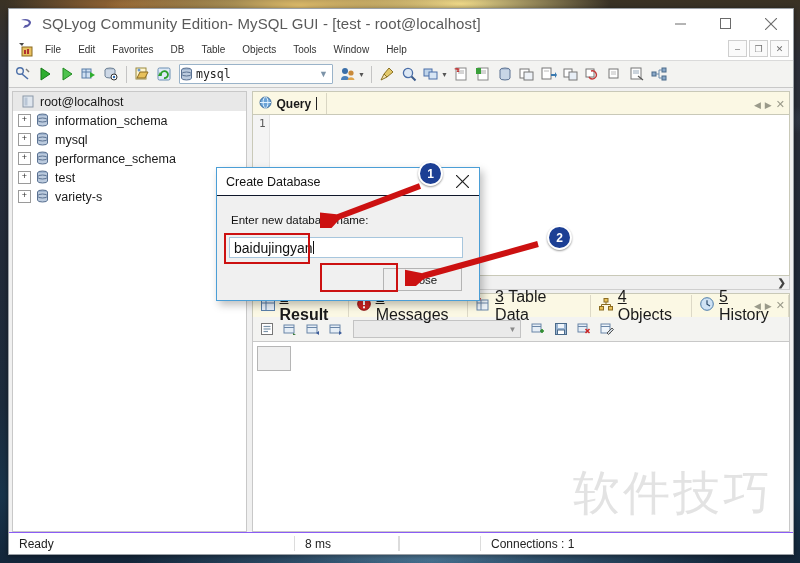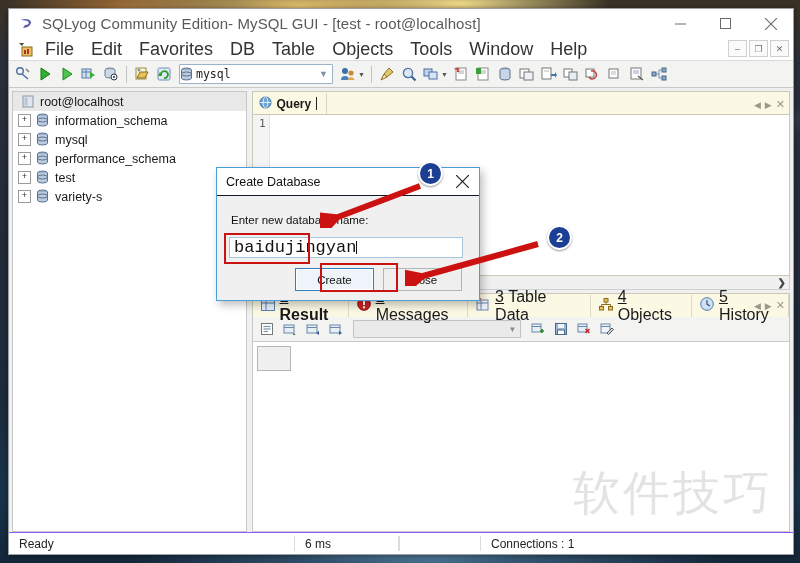--- a/index.html
+++ b/index.html
@@ -38,21 +38,21 @@
   .titlebar{height:29px;background:#ffffff;display:flex;align-items:center;position:relative;flex:0 0 auto;}
   .title-icon{width:22px;height:22px;margin-left:6px;display:flex;align-items:center;justify-content:center;}
   .title-text{font-size:15px;color:#5a5a5a;margin-left:5px;letter-spacing:.1px;}
   .winbtns{position:absolute;right:0;top:0;height:29px;display:flex;}
   .winbtn{width:45px;height:29px;display:flex;align-items:center;justify-content:center;color:#6b6b6b;}
   .winbtn svg{display:block;}
 
   
   .menubar{height:22px;background:#ffffff;display:flex;align-items:center;position:relative;flex:0 0 auto;}
   .menu-appicon{width:20px;height:18px;margin-left:7px;display:flex;align-items:center;justify-content:center;}
-  .menuitem{font-size:18px;color:#333;padding:1px 8px;margin-left:1px;}
+  .menuitem{font-size:10px;color:#333;padding:1px 8px;margin-left:1px;}
   .mdibtns{position:absolute;right:4px;top:2px;display:flex;gap:2px;}
   .mdibtn{width:17px;height:15px;border:1px solid #cfcfcf;background:#fafafa;display:flex;align-items:center;justify-content:center;color:#707070;font-size:9px;}
 
   
   .toolbar{height:26px;background:#f3f3f1;border-top:1px solid #dadada;border-bottom:1px solid #c8c8c8;
            display:flex;align-items:center;gap:2px;padding:0 4px;flex:0 0 auto;}
   .tb{width:20px;height:20px;display:flex;align-items:center;justify-content:center;}
   .tbsep{width:1px;height:17px;background:#c4c4c4;margin:0 3px;}
   .dbcombo{width:152px;height:18px;border:1px solid #9ab3c9;background:#fff;display:flex;align-items:center;
            margin:0 3px;border-radius:1px;}
@@ -109,21 +109,21 @@
     background:#f0f0f0;border:1px solid #4b9ed6;
     box-shadow:3px 4px 8px rgba(0,0,0,.25);
   }
   .dlg-title{height:27px;background:#fff;border-bottom:1px solid #0f172a;display:flex;align-items:center;position:relative;}
   .dlg-title span{font-size:12.5px;color:#111;margin-left:9px;}
   .dlg-close{position:absolute;right:0;top:0;width:34px;height:26px;display:flex;align-items:center;justify-content:center;color:#333;}
   .dlg-body{padding:0;position:relative;height:105px;}
   .dlg-label{font-size:11.5px;color:#111;position:absolute;left:14px;top:18px;}
   .dlg-input{position:absolute;left:12px;top:41px;width:232px;height:19px;background:#fff;border:1px solid #a7c6dd;
              display:flex;align-items:center;}
-  .dlg-input .txt{font-size:17px;color:#111;margin-left:4px;font-family:Liberation Mono, monospace;}
+  .dlg-input .txt{font-size:14px;color:#111;margin-left:4px;font-family:Liberation Sans, sans-serif;}
   .dlg-input .caretbar{width:1px;height:13px;background:#111;margin-left:0px;}
   .btn{position:absolute;height:21px;display:flex;align-items:center;justify-content:center;
        font-size:11.5px;color:#111;background:#efefef;border:1px solid #b4b4b4;}
   .btn-create{left:78px;top:72px;width:77px;border:1px solid #2f7fc4;box-shadow:inset 0 0 0 1px #fff;background:#eef4fa;}
   .btn-close{left:166px;top:72px;width:77px;}
 
   
   .redbox{position:absolute;border:2px solid #cc1111;pointer-events:none;}
   .badge{position:absolute;width:21px;height:21px;border-radius:50%;background:#1c3f94;color:#fff;
          font-size:12px;font-weight:bold;display:flex;align-items:center;justify-content:center;
@@ -582,21 +582,21 @@
       <div class="resgrid">
         <div class="gridcell"></div>
         <div class="watermark">软件技巧</div>
       </div>
     </div>
   </div>
 
   <div class="statusbar">
     <div class="cell" style="width:265px;">Ready</div>
     <div class="sep"></div>
-    <div class="cell" style="width:83px;">6 ms</div>
+    <div class="cell" style="width:83px;">8 ms</div>
     <div class="sep"></div>
     <div class="sep"></div>
     <div class="cell" style="width:60px;"></div>
     <div class="sep"></div>
     <div class="cell">Connections : 1</div>
   </div>
 </div>
 
 <div id="dlg">
   <div class="dlg-title">
@@ -607,21 +607,20 @@
           <line x1="13" y1="0" x2="0" y2="13" stroke="#222" stroke-width="1.2"></line>
         </svg>
     </div>
   </div>
   <div class="dlg-body">
     <div class="dlg-label">Enter new database name:</div>
     <div class="dlg-input">
       <span class="txt" placeholder="">baidujingyan</span>
       <span class="caretbar"></span>
     </div>
-    <div class="btn btn-create">Create</div>
     <div class="btn btn-close">Close</div>
   </div>
 </div>
 
 <div class="redbox" style="left:224px;top:233px;width:82px;height:27px;"></div>
 <div class="redbox" style="left:320px;top:263px;width:74px;height:25px;"></div>
 
 <svg class="arrow" style="left:320px;top:180px;width:105px;height:48px;">
   <defs>
     <marker id="ah1" markerWidth="7" markerHeight="7" refX="1" refY="3.5" orient="auto">

